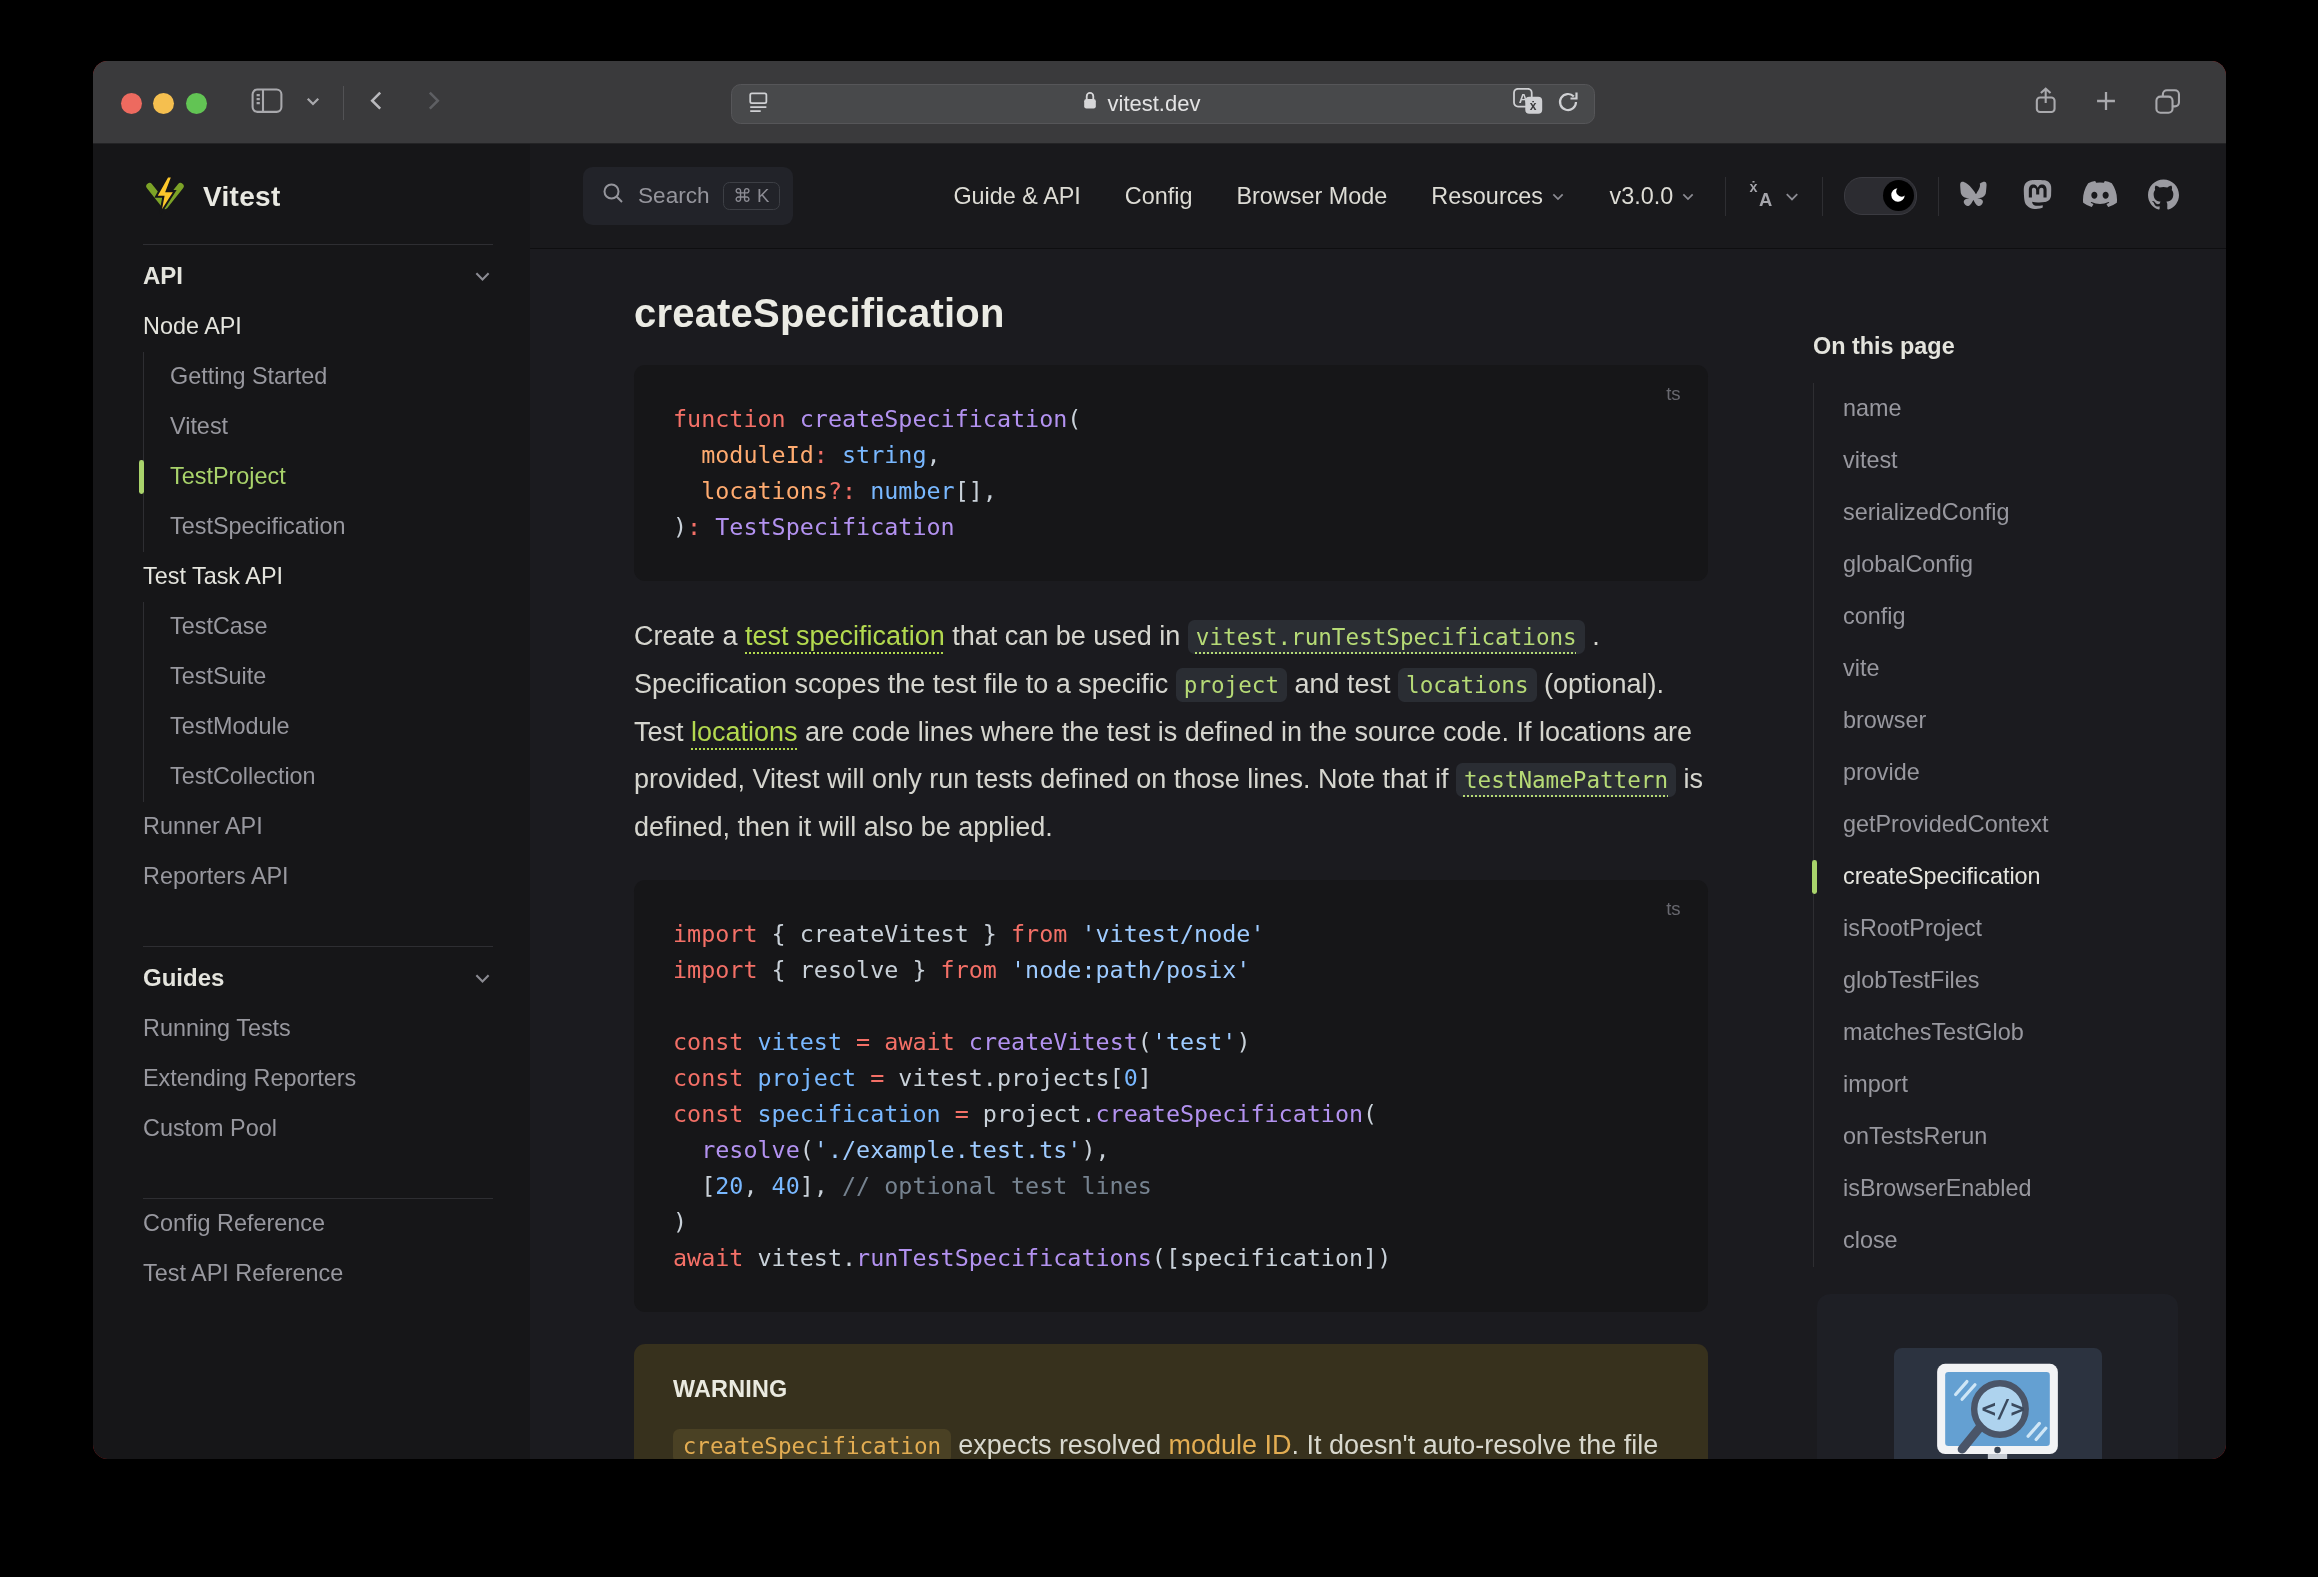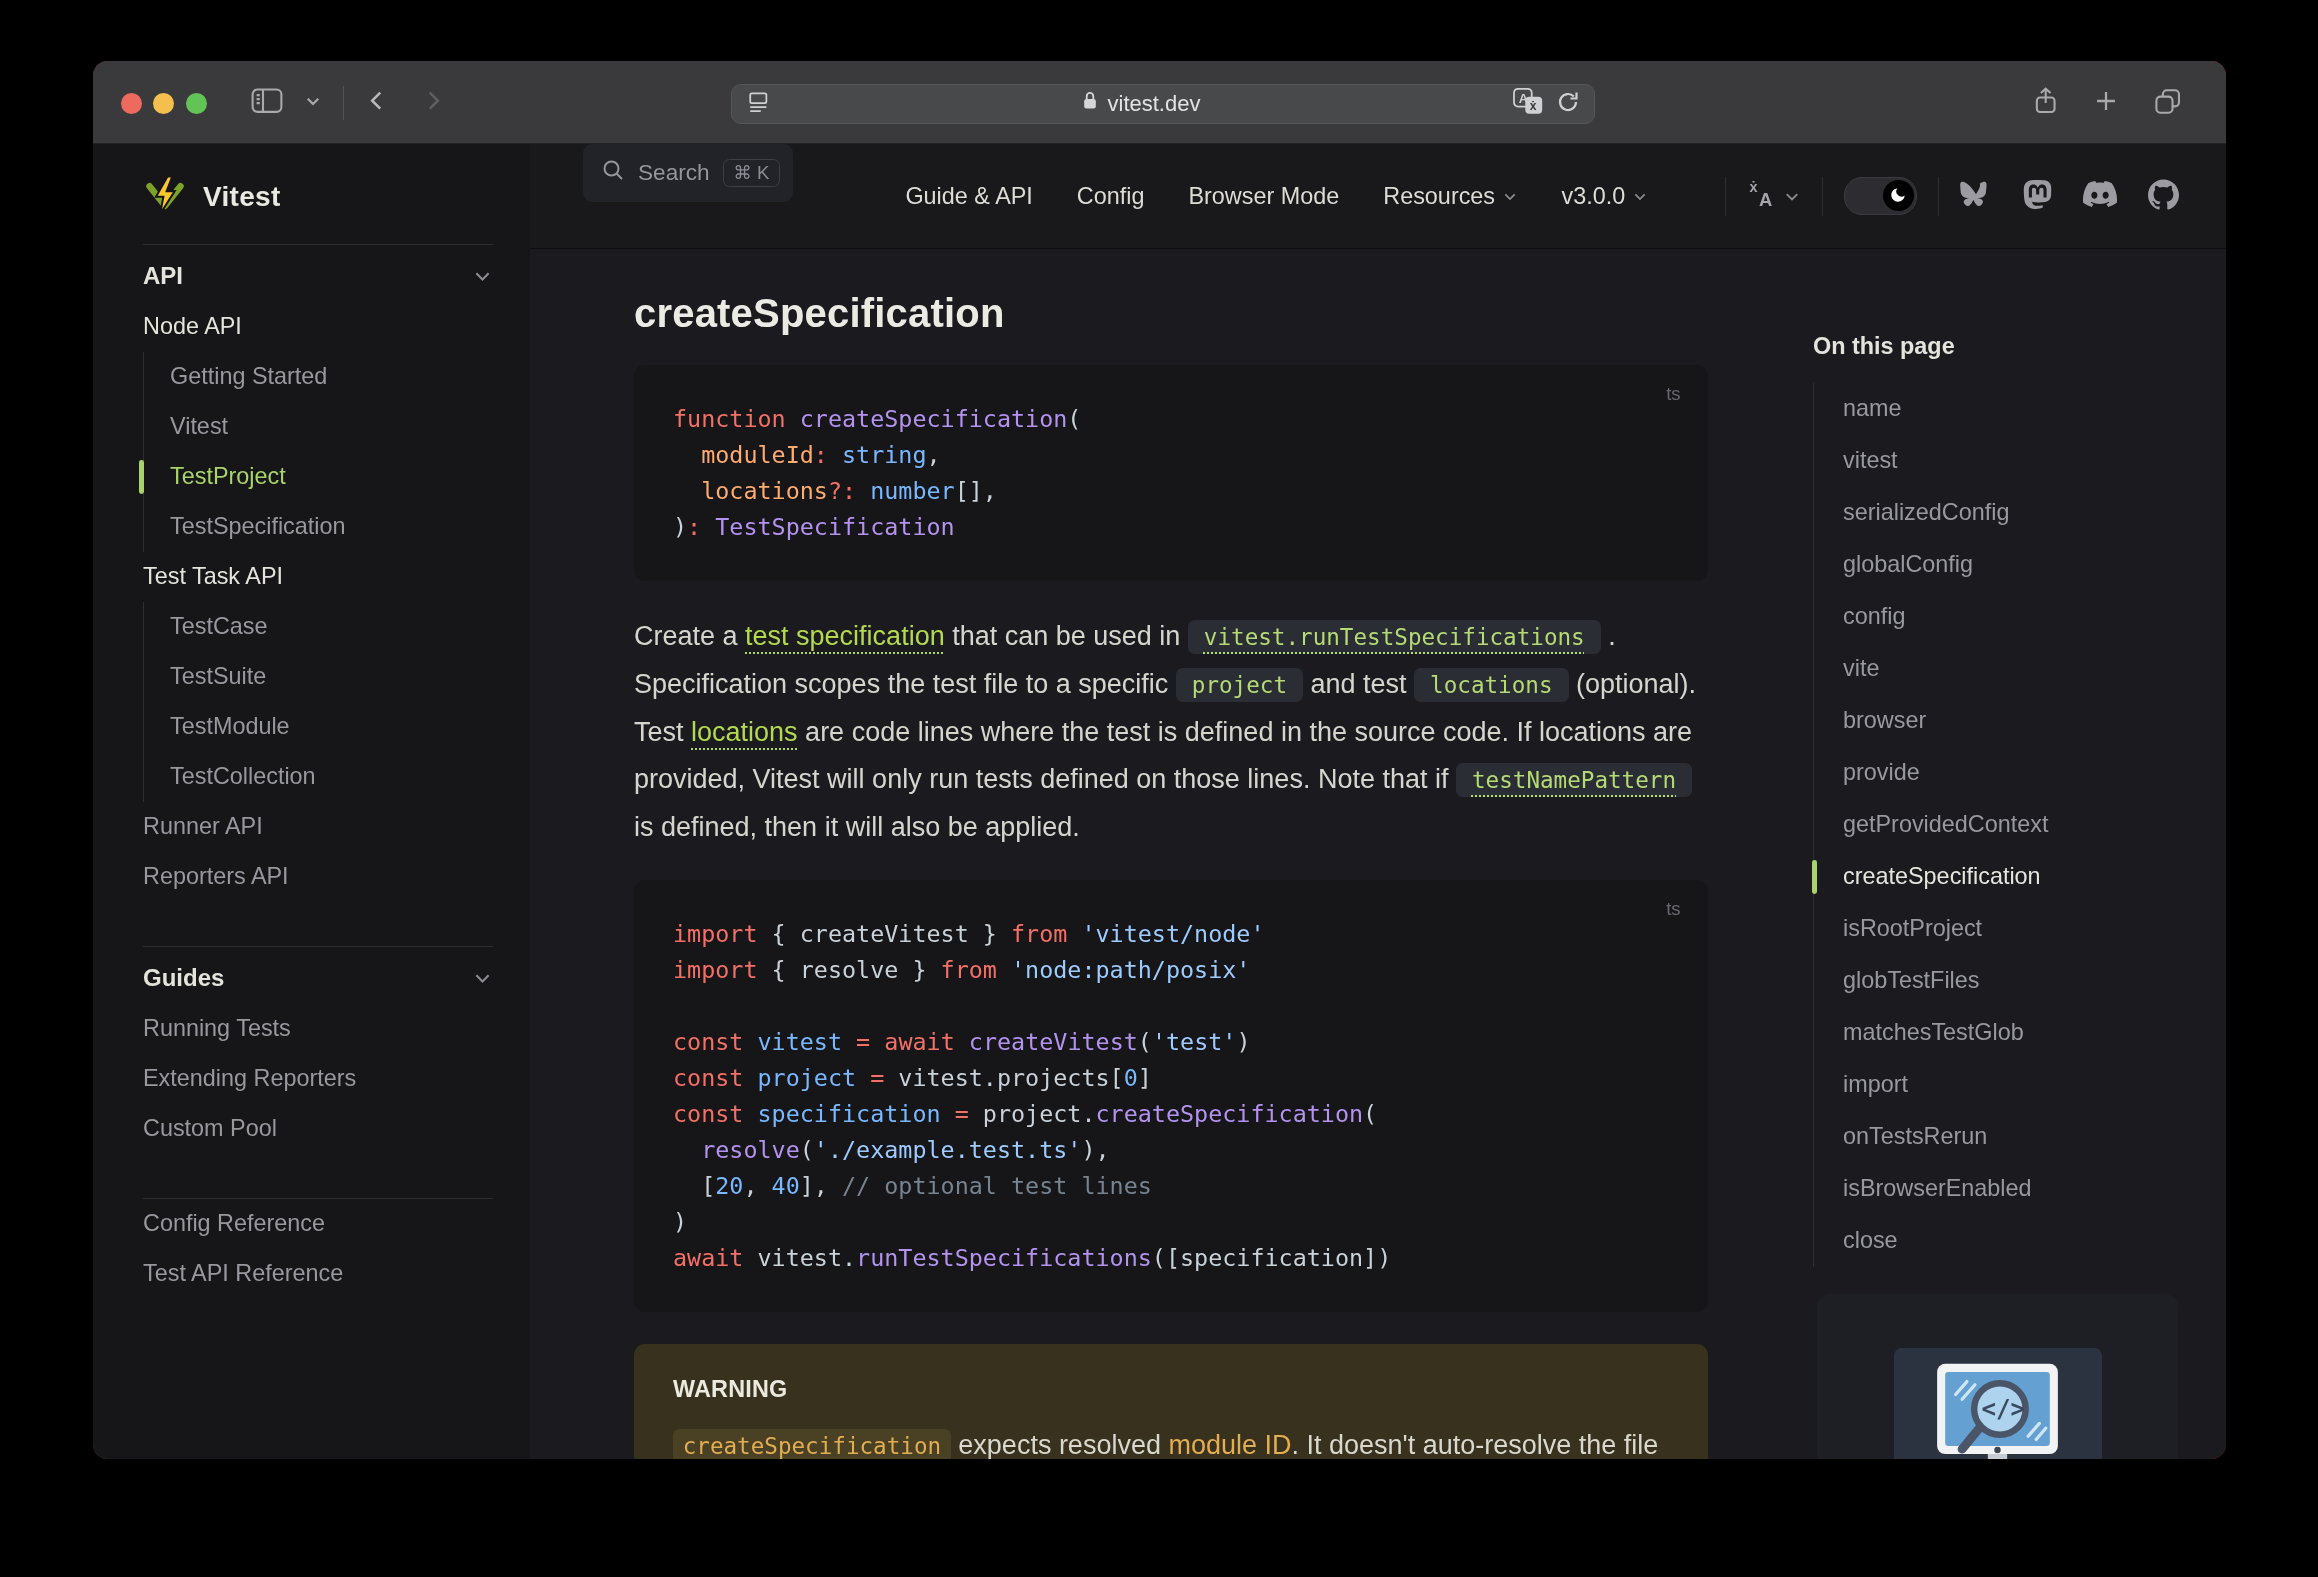--- a/index.html
+++ b/index.html
@@ -30,21 +30,21 @@
   .sb-heading{display:flex;align-items:center;justify-content:space-between;height:52px;font-size:24px;font-weight:700;color:#e4e4dd;margin-top:4.8px;}
   .sb-item{height:50px;display:flex;align-items:center;font-size:23.4px;font-weight:500;color:#98989f;cursor:default;}
   .sb-item.section{color:#e4e4dd;}
   .sb-subgroup{border-left:1.6px solid #2e2e32;padding-left:26px;}
   .sb-item.sub{position:relative;}
   .sb-item.sub.active{color:#a9d36b;}
   .sb-item.sub.active::before{content:"";position:absolute;left:-31px;top:8px;width:4.8px;height:34px;border-radius:2.4px;background:#a9d36b;}
 
   
   .main-col{flex:1;display:flex;flex-direction:column;min-width:0;}
-  .navbar{height:105px;flex:none;display:flex;padding:0 47px 0 53px;border-bottom:1.6px solid #0e0e10;box-sizing:border-box;background:#19191c;gap:48px;}
+  .navbar{height:105px;flex:none;display:flex;align-items:center;padding:0 47px 0 53px;border-bottom:1.6px solid #0e0e10;box-sizing:border-box;background:#19191c;}
   .search-pill{display:flex;align-items:center;gap:13px;background:#222329;border-radius:9.7px;height:58px;padding:0 13px 0 18px;color:#95959c;font-size:22.6px;}
   .kbd{border:1.6px solid #3d3f45;border-radius:6.5px;padding:2.4px 9.7px;font-size:18.6px;color:#8c8c94;}
   .nav-links{margin-left:auto;display:flex;align-items:center;gap:44px;font-size:23.4px;font-weight:500;color:#dddcd5;white-space:nowrap;}
   .nav-link{display:flex;align-items:center;gap:6.5px;cursor:default;}
   .nav-extra{display:flex;align-items:center;margin-left:8px;}
   .vdiv{width:0.8px;height:39px;background:#2e2e32;margin:0 21px;}
   .lang{display:flex;align-items:center;gap:4.8px;color:#a5a5ab;}
   .toggle{width:71px;height:36px;background:#2c2c31;border:0.8px solid #3b3b41;border-radius:18px;position:relative;flex:none;}
   .knob{position:absolute;right:2.4px;top:1.6px;width:31px;height:31px;border-radius:50%;background:#000;display:flex;align-items:center;justify-content:center;}
   .socials{display:flex;align-items:center;gap:31px;}
@@ -54,21 +54,21 @@
   .content{flex:1;position:relative;padding-left:104px;box-sizing:border-box;background:#1b1b1f;}
   .doc{width:1074px;}
   .page-title{margin:42px 0 0 0;font-size:40px;font-weight:700;color:#ebebe4;letter-spacing:0.2px;}
   .code-block{position:relative;background:#161618;border-radius:11.3px;margin-top:29px;padding:36px 39px;box-sizing:border-box;font-family:"DejaVu Sans Mono",monospace;font-size:23.4px;line-height:36px;color:#c9d1d9;}
   .code-block .lang-label{position:absolute;top:11.3px;right:27.4px;font-size:18.6px;color:#68686f;font-family:"Liberation Sans",sans-serif;}
   .code-line{white-space:pre;min-height:36px;}
   .tok-k{color:#f47067}.tok-f{color:#b392f0}.tok-s{color:#9ecbff}.tok-v{color:#79b8ff}
   .tok-o{color:#ffab70}.tok-p{color:#c9d1d9}.tok-c{color:#768390}
   .para{margin-top:32px;font-size:27px;line-height:47px;color:rgba(255,255,245,.82);}
   .seg-link{color:#b3d94f;text-decoration:underline dotted;text-decoration-thickness:1.6px;text-underline-offset:7.3px;}
-  .seg-chip,.seg-chiplink{font-family:"DejaVu Sans Mono",monospace;font-size:22.6px;background:#2a2d33;color:#b6da76;padding:4px 16px;border-radius:6.5px;}
+  .seg-chip,.seg-chiplink{font-family:"DejaVu Sans Mono",monospace;font-size:22.6px;background:#2a2d33;color:#b6da76;padding:4px 8px;border-radius:6.5px;}
   .seg-chiplink{text-decoration:underline dotted;text-decoration-thickness:1.6px;text-underline-offset:6.5px;}
   .warning{margin-top:32px;background:#37311d;border-radius:11.3px;padding:32px 39px;color:#d8d8ce;}
   .warning-title{font-size:23.4px;font-weight:700;color:#eaeae0;letter-spacing:0.2px;}
   .warning-body{margin-top:19.4px;font-size:27px;line-height:47px;}
   .seg-wchip{font-family:"DejaVu Sans Mono",monospace;font-size:22.6px;background:#4a4124;color:#e3ad52;padding:4px 9.7px;border-radius:6.5px;}
   .seg-wlink{color:#e3ad52;text-decoration:underline dotted;text-decoration-thickness:1.6px;text-underline-offset:7.3px;}
 
   
   .aside{position:absolute;left:1283px;top:0;width:335px;padding-top:84px;}
   .aside-title{font-size:23.4px;font-weight:600;color:#e4e4dd;}

